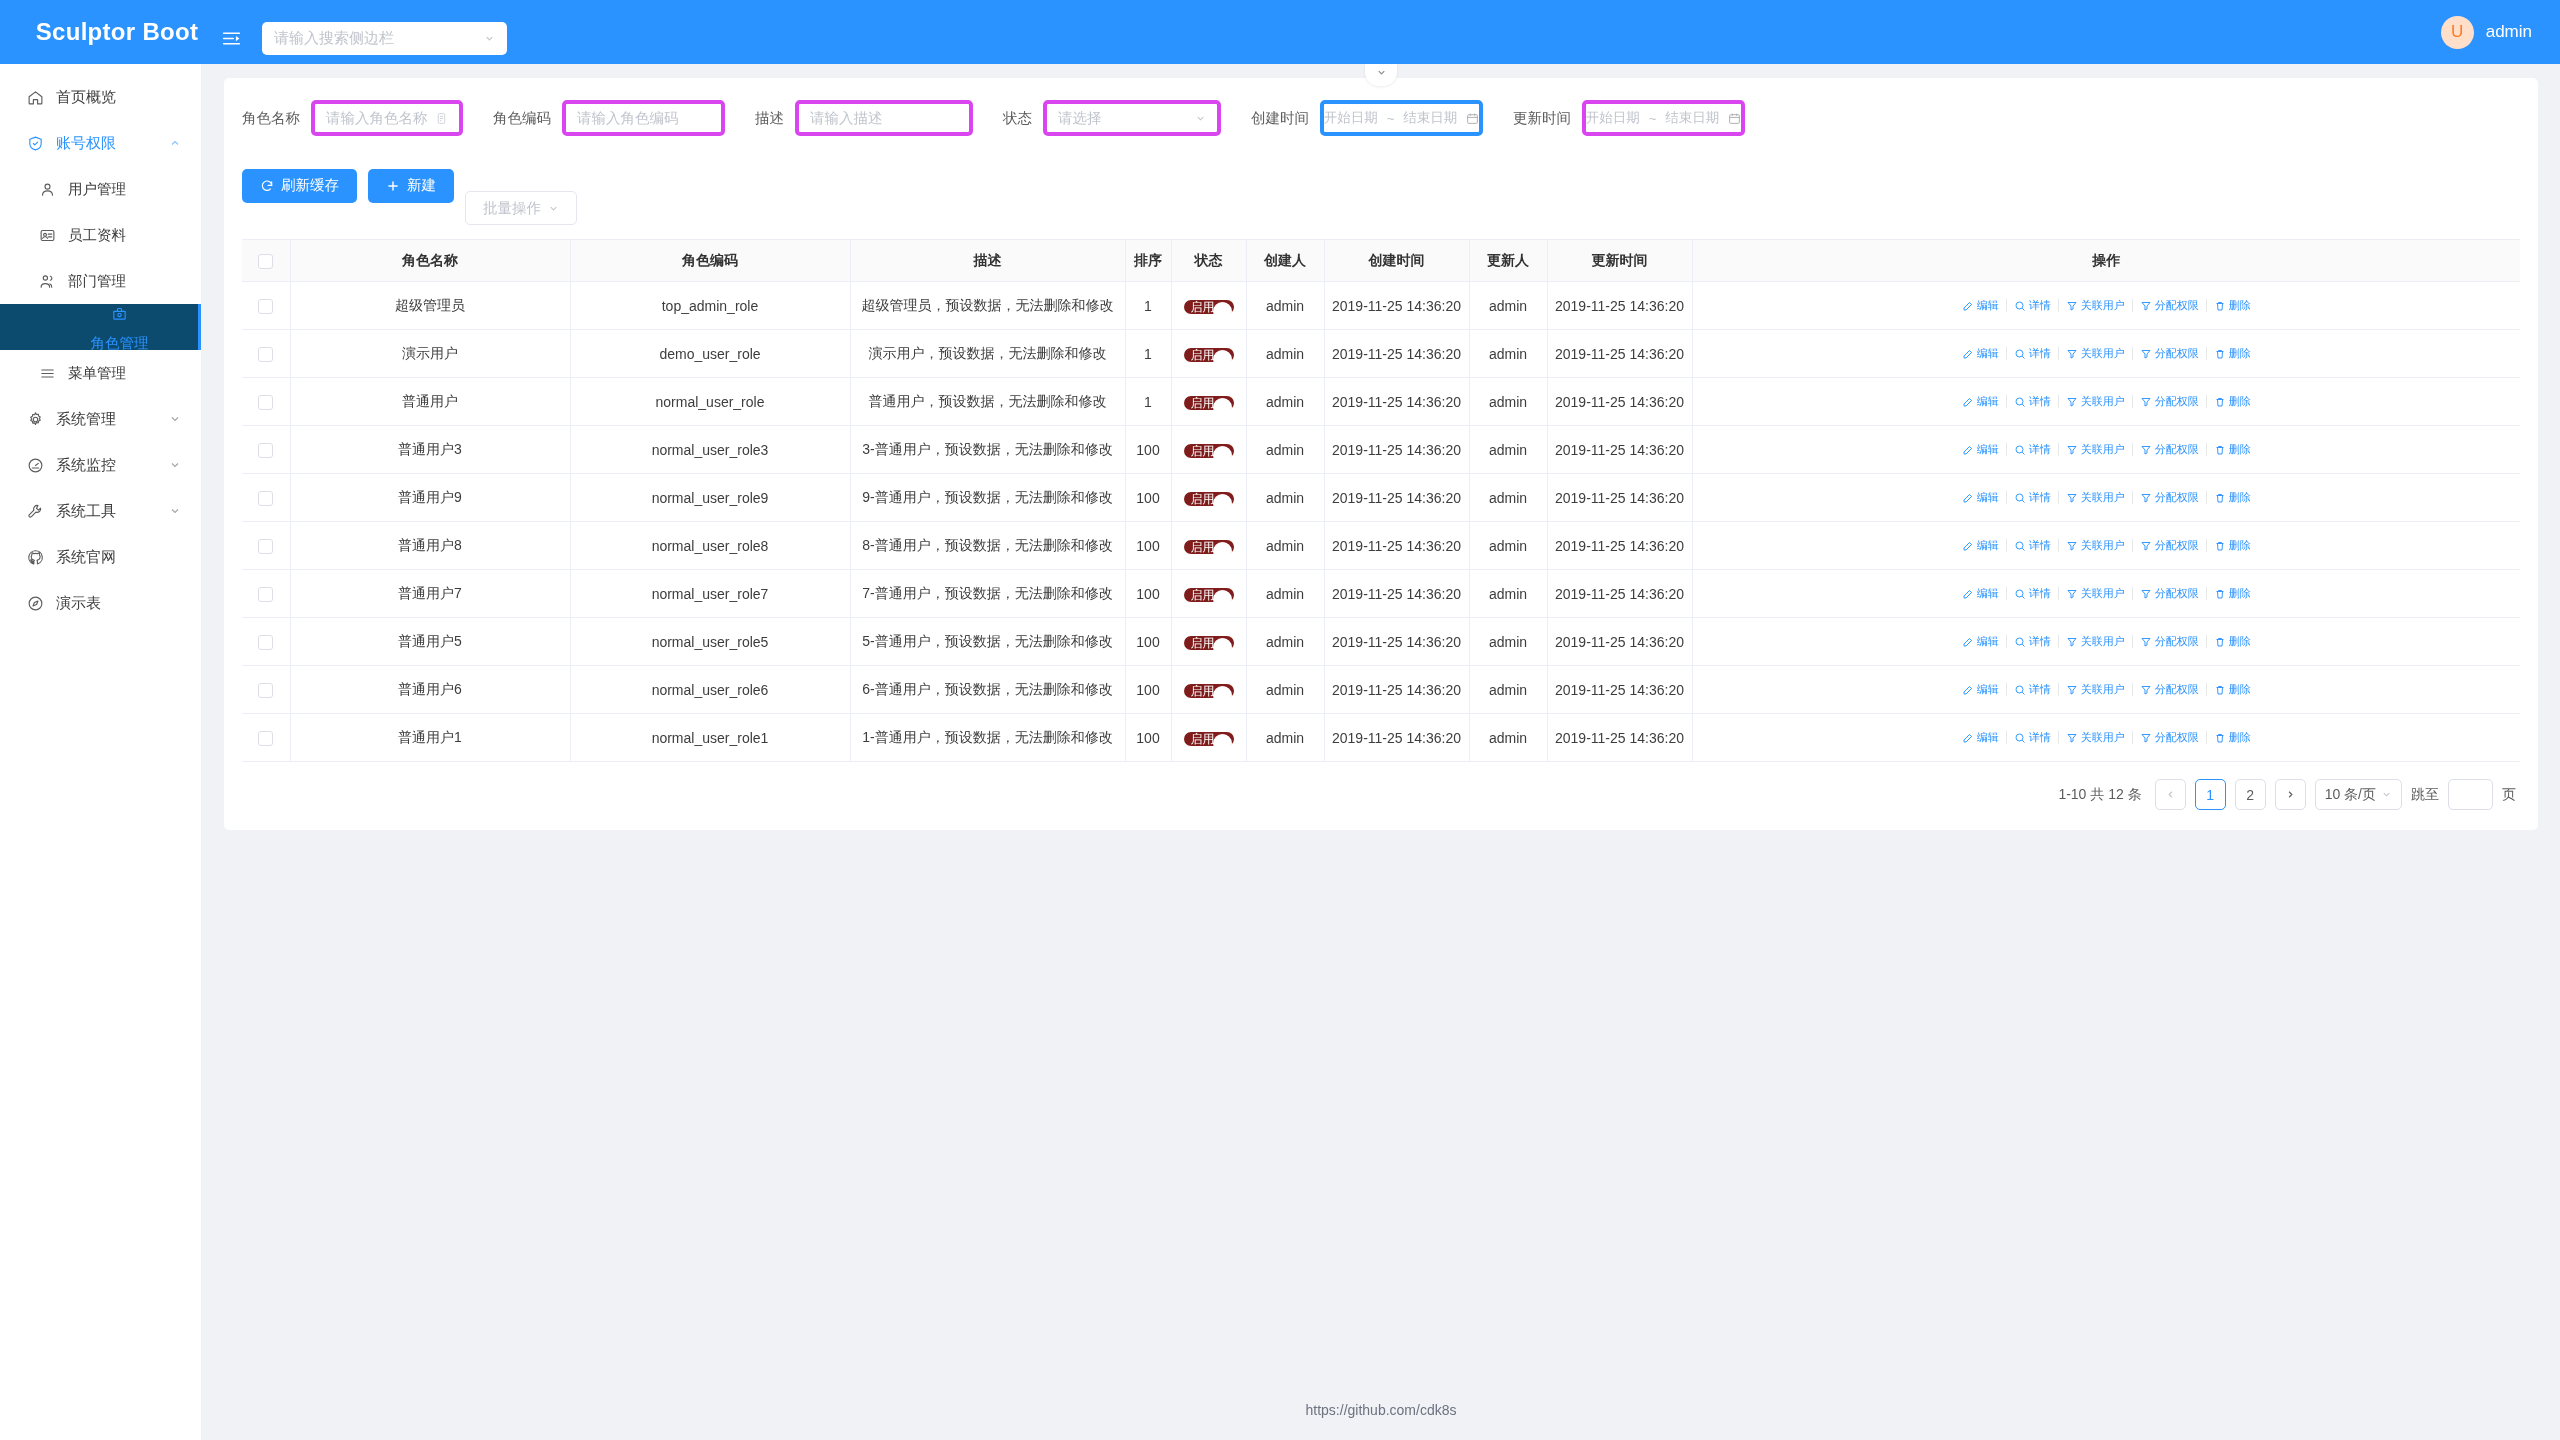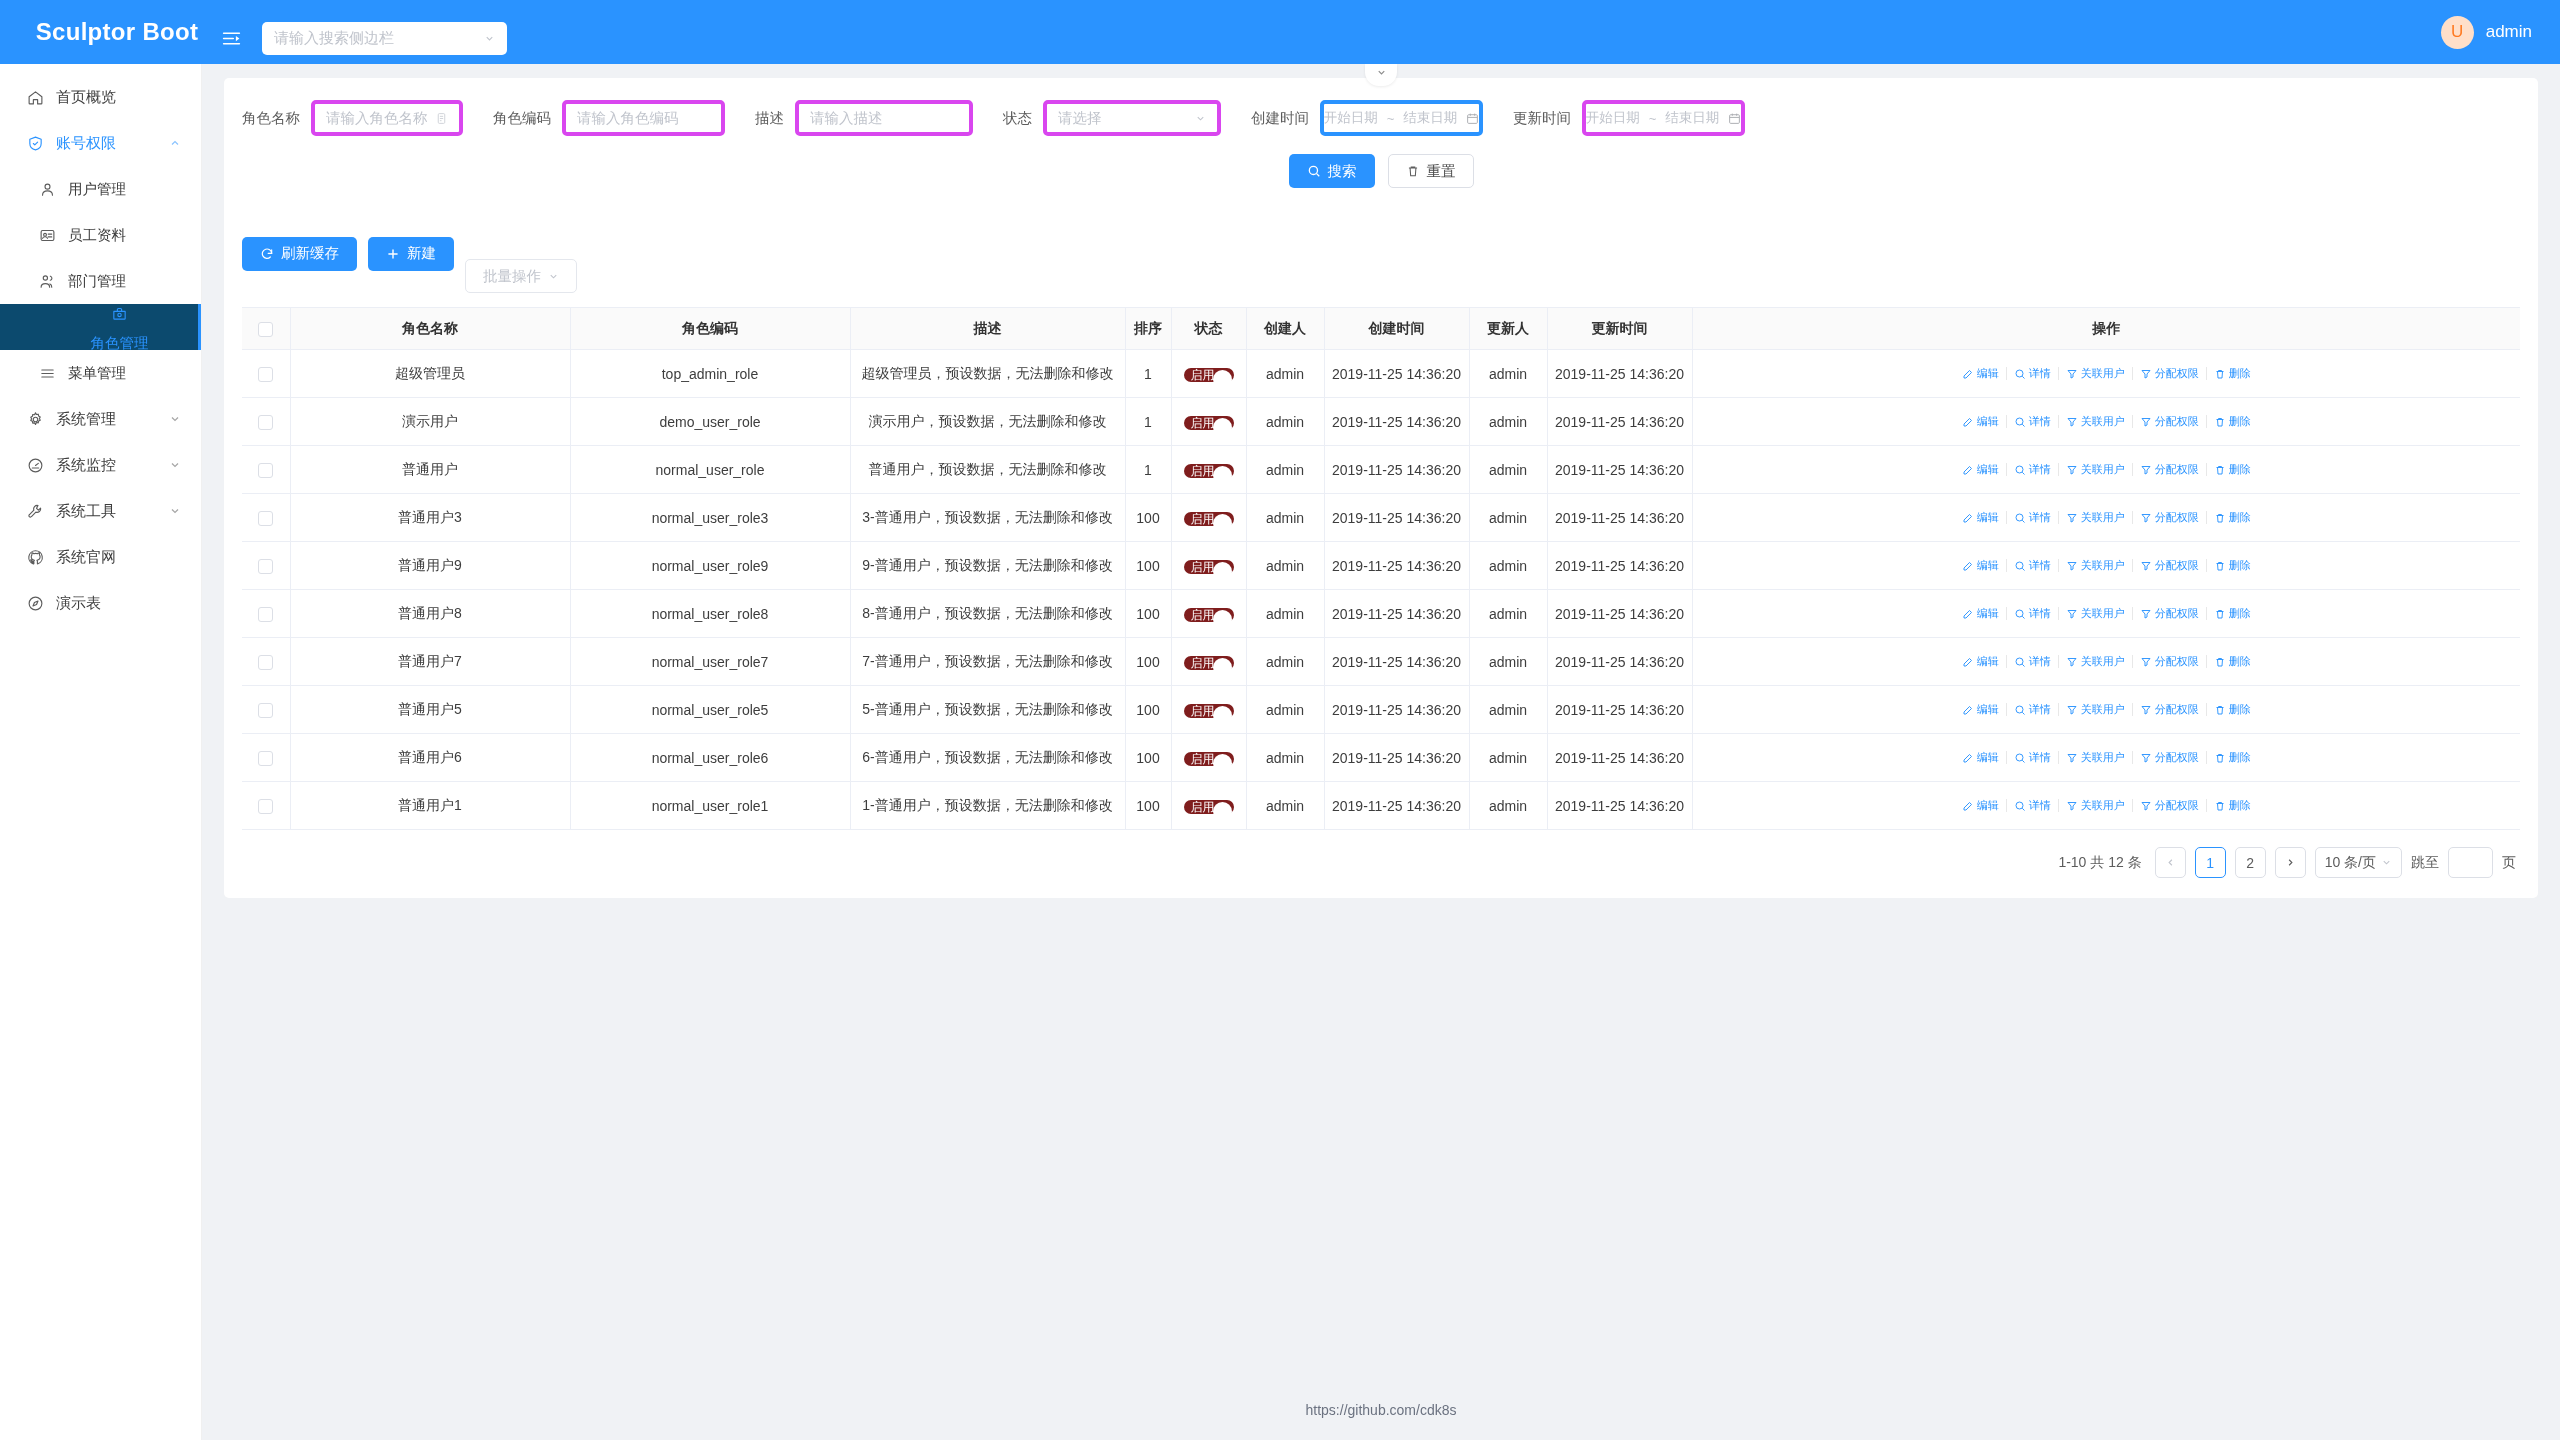--- a/index.html
+++ b/index.html
@@ -422,35 +422,20 @@
               <span class="f-icon">
                 <svg width="13" height="13" viewBox="0 0 24 24" fill="none" stroke="#909399" stroke-width="1.8">
                     <rect x="3" y="5" width="18" height="16" rx="2"></rect>
                     <path d="M3 10h18M8 3v4M16 3v4"></path>
                   </svg>
               </span>
             </div>
           </div>
         </div>
 
-        <div class="filter-actions">
-          <div class="btn btn-primary">
-            <svg width="14" height="14" viewBox="0 0 24 24" fill="none" stroke="#fff" stroke-width="2.2">
-                <circle cx="11" cy="11" r="7"></circle>
-                <path d="M16.5 16.5L21 21"></path>
-              </svg>
-            <span>搜索</span>
-          </div>
-          <div class="btn btn-default">
-            <svg width="14" height="14" viewBox="0 0 24 24" fill="none" stroke="#5c5c5c" stroke-width="1.8">
-                <path d="M5 7h14M9 7V5h6v2M7 7l1 13h8l1-13"></path>
-              </svg>
-            <span>重置</span>
-          </div>
-        </div>
 
         <div class="toolbar">
           <div class="btn btn-primary">
             <svg width="14" height="14" viewBox="0 0 24 24" fill="none" stroke="#fff" stroke-width="2" stroke-linecap="round">
                 <path d="M20 11a8 8 0 10-2.3 6.1"></path>
                 <path d="M20 5v6h-6"></path>
               </svg>
             <span>刷新缓存</span>
           </div>
           <div class="btn btn-primary">

